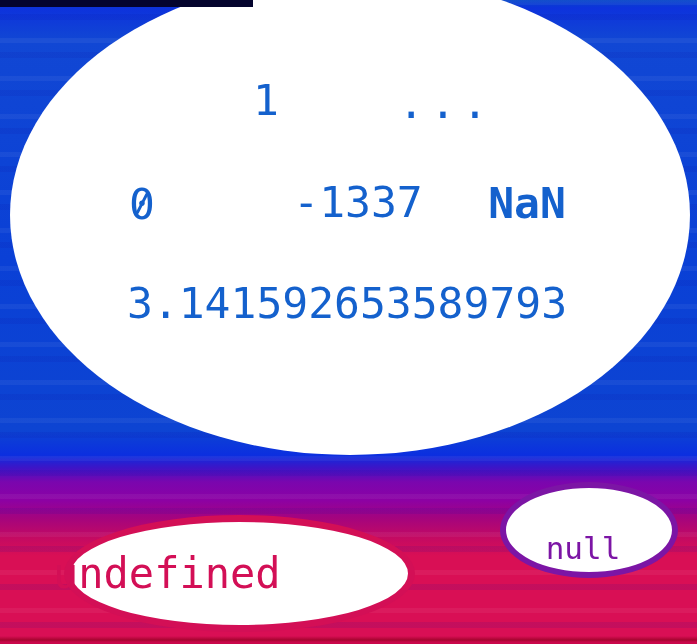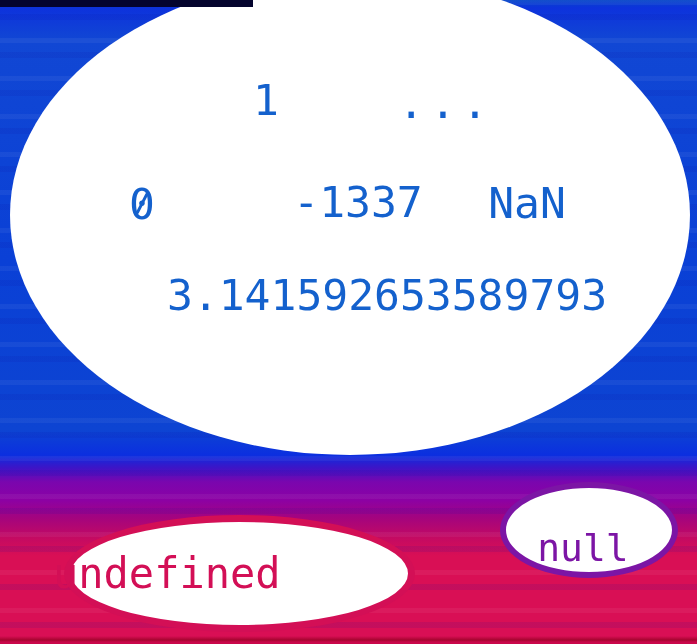--- a/index.html
+++ b/index.html
@@ -53,38 +53,38 @@
   }
   .num-one{left:256px;top:125px;}
   .num-dots{left:436px;top:128px;letter-spacing:6px;}
   .num-zero{left:132px;top:229px;}
   .num-zero::after{
     content:"";position:absolute;left:50%;top:49%;
     width:3px;height:23px;background:var(--number-text);border-radius:2px;
     transform:translate(-50%,-50%) rotate(27deg);
   }
   .num-neg{left:327px;top:227px;margin-left:21px;}
-  .num-nan{left:517px;top:228px;}
-  .num-pi{left:337px;top:320px;margin-left:40px;}
+  .num-nan{left:517px;top:228px;font-weight:bold;}
+  .num-pi{left:337px;top:328px;}
   .oval-undefined{
     left:64px;top:515px;width:351px;height:117px;
     border:7px solid var(--undefined-text);
     display:flex;align-items:center;justify-content:flex-start;
   }
   .undefined-label{
     font-size:42px;line-height:1;color:var(--undefined-text);
     transform:translateX(-18px);white-space:nowrap;
   }
   .oval-null{
     left:500px;top:482px;width:178px;height:96px;
     border:6px solid var(--null-text);
     display:flex;align-items:center;justify-content:center;
   }
   .null-label{
-    font-size:38px;line-height:1;color:var(--null-text);
+    font-size:31px;line-height:1;color:var(--null-text);
     transform:translateX(-6px);white-space:nowrap;margin-top:36px;
   }
   .top-strip{
     position:absolute;left:0;top:0;width:253px;height:7px;
     background:var(--top-strip);z-index:4;
   }
 </style>
 </head>
 <body>
 

